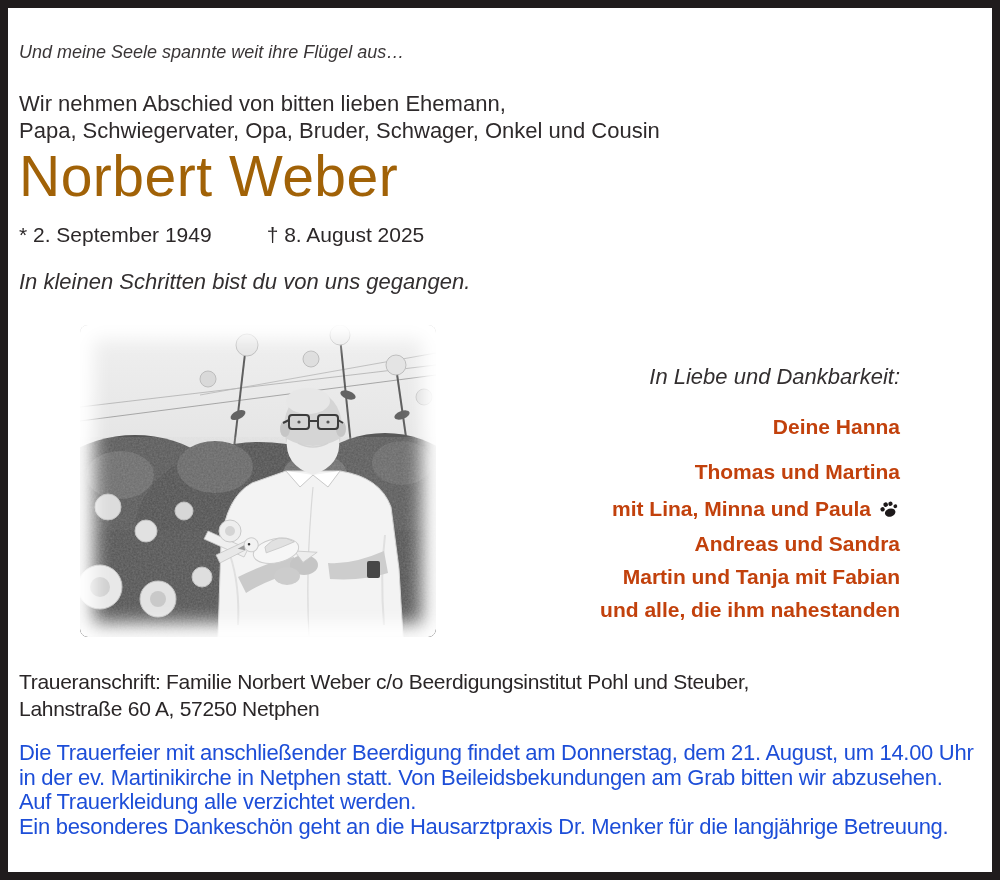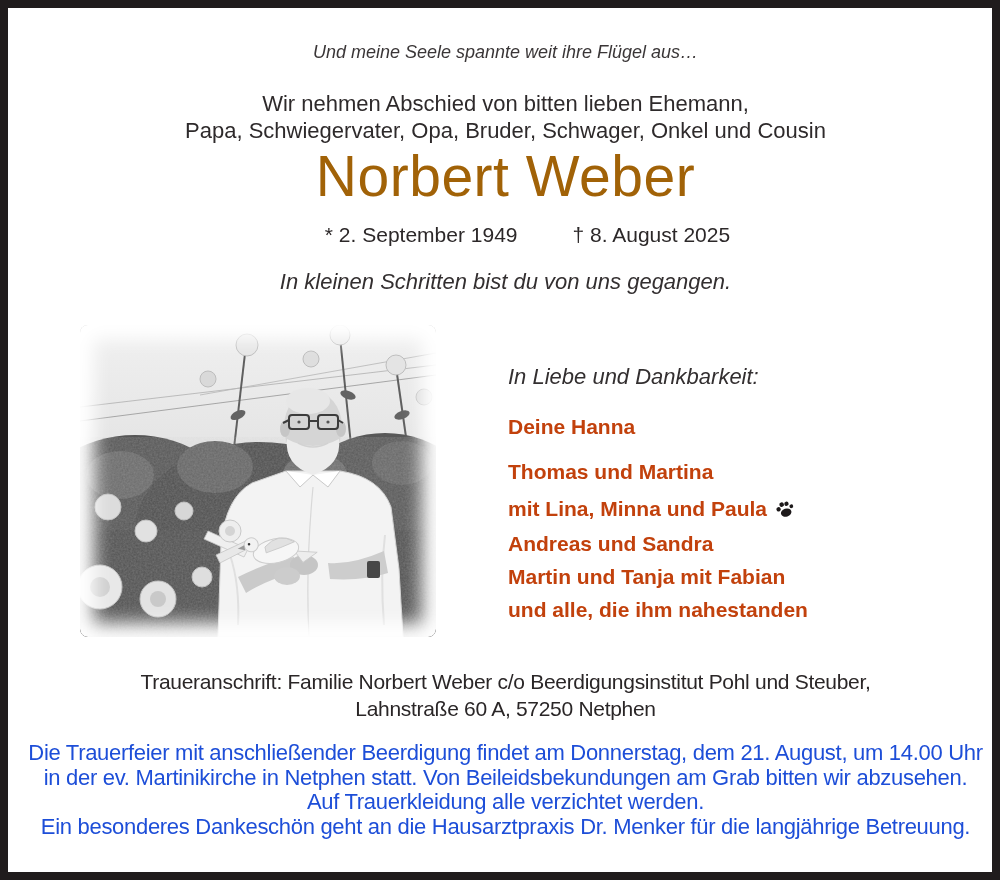--- a/index.html
+++ b/index.html
@@ -3,42 +3,42 @@
 <meta charset="utf-8">
 <style>
   html,body{margin:0;padding:0;}
   body{
     width:1000px;height:880px;position:relative;background:#ffffff;
     font-family:"Liberation Sans", sans-serif;color:#282425;overflow:hidden;
   }
   .frame{
     position:absolute;inset:0;border:8px solid #201c1d;pointer-events:none;z-index:50;
   }
-  .center{left:19px;right:8px;position:absolute;text-align:center;}
+  .center{left:19px;right:8px;position:absolute;}
 
   .quote-top{top:42px;font-style:italic;font-size:18px;color:#3a3637;}
   .intro{top:90px;font-size:22px;line-height:27px;color:#2e2a2b;}
   .name{top:144px;font-size:57px;line-height:64px;font-weight:400;letter-spacing:.5px;color:#a16207;}
   .dates{top:223px;font-size:21px;color:#2c2829;}
-  .dates .birth{display:inline-block;margin-right:55px;margin-left:44px;}
+  .dates .birth{display:inline-block;margin-right:55px;}
   .quote-mid{top:269px;font-style:italic;font-size:22px;color:#332f30;}
 
   
   .photo{
     position:absolute;left:80px;top:325px;width:356px;height:312px;
     border-radius:8px;overflow:hidden;background:#dcdcdc;
   }
   .photo svg{display:block;width:100%;height:100%;filter:grayscale(1);}
   .photo .feather{
     position:absolute;inset:0;border-radius:8px;
     box-shadow:inset 0 0 18px 14px #ffffff;pointer-events:none;
   }
 
   
-  .condolence{position:absolute;left:508px;top:364px;width:436px;text-align:left;}
+  .condolence{position:absolute;left:464px;top:364px;width:436px;text-align:right;}
   .condolence .heading{font-style:italic;font-size:22px;color:#332f30;}
   .mourner{font-weight:bold;font-size:21px;line-height:22px;color:#c2410c;}
   .m0{margin-top:26px;}
   .m1{margin-top:23px;}
   .m2{margin-top:15px;}
   .m3{margin-top:13px;}
   .m4{margin-top:11px;}
   .m5{margin-top:11px;}
   .paw{display:inline-block;width:22px;height:20px;vertical-align:-3px;margin-left:7px;}
   .paw svg{display:block;width:100%;height:100%;}

